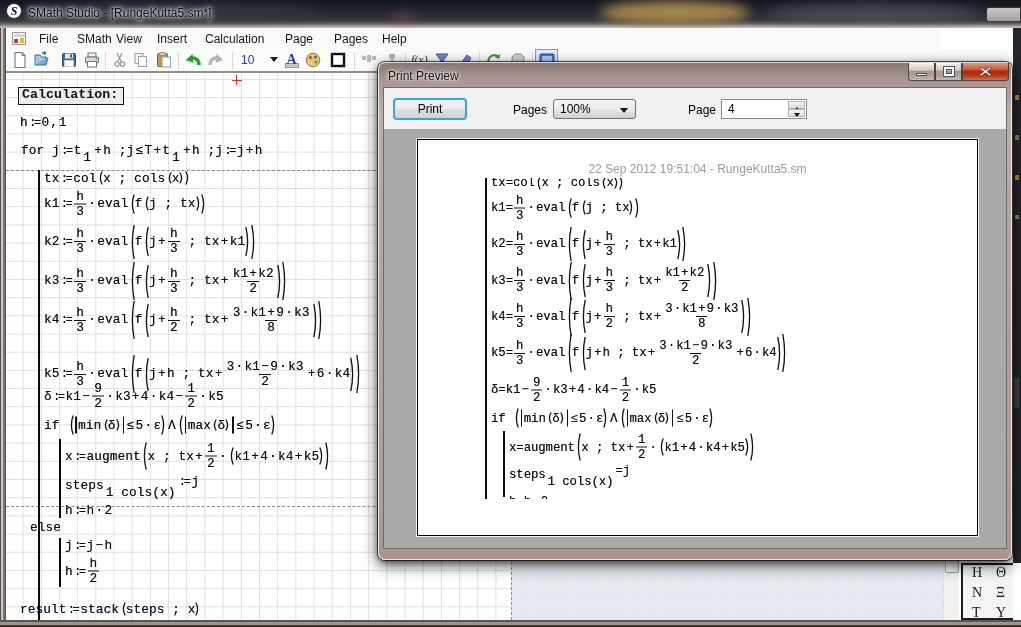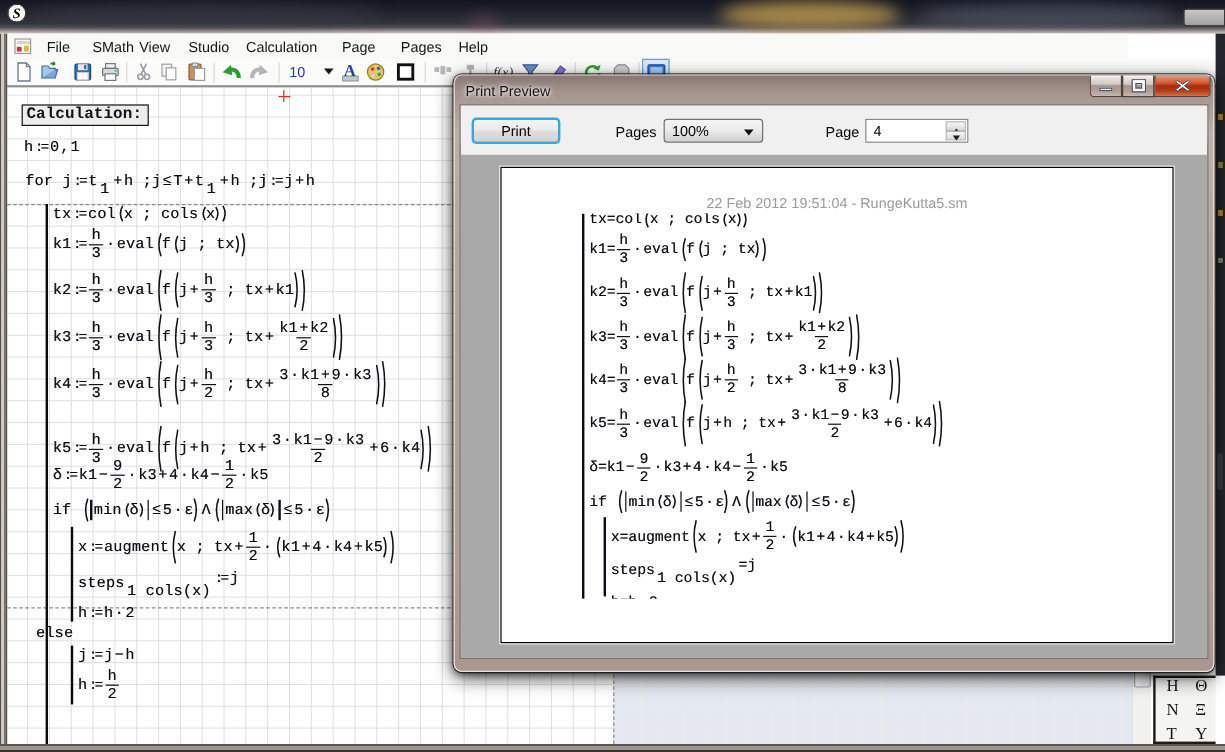--- a/index.html
+++ b/index.html
@@ -91,26 +91,27 @@
 </style></head>
 <body>
 <div id="scr">
     <div id="titlebar">
       <div class="tb-blob" style="left:600px;top:1px;width:150px;height:23px;background:#b3924e;opacity:.9"></div>
       <div class="tb-blob" style="left:390px;top:14px;width:26px;height:10px;background:#a05a78;opacity:.45"></div>
       <div class="tb-blob" style="left:765px;top:3px;width:215px;height:20px;background:#5d6476;opacity:.55"></div>
       <div class="tb-blob" style="left:20px;top:2px;width:300px;height:20px;background:#3c4049;opacity:.55"></div>
     </div>
     <div id="title-ico">S</div>
+    <div id="title-txt">SMath Studio - [RungeKutta5.sm*]</div>
     <div id="mainbtns"></div>
     <div id="menubar">
       <div class="mi" style="left:33px">File</div>
       <div class="mi" style="left:71px">SMath</div>
       <div class="mi" style="left:110px">View</div>
-      <div class="mi" style="left:151px">Studio</div>
+      <div class="mi" style="left:151px">Insert</div>
       <div class="mi" style="left:199px">Calculation</div>
       <div class="mi" style="left:279px">Page</div>
       <div class="mi" style="left:328px">Pages</div>
       <div class="mi" style="left:376px">Help</div>
       <div class="abs" style="left:6px;top:4px;width:14px;height:13px;border:1px solid #9a9a9a;background:#fff">
         <div class="abs" style="left:1px;top:1px;width:11px;height:3px;background:#d8d4cf"></div>
         <div class="abs" style="left:1px;top:6px;width:4px;height:4px;background:#c33"></div>
         <div class="abs" style="left:7px;top:5px;width:4px;height:5px;background:#e2b83c"></div>
       </div>
     </div>
@@ -316,20 +317,25 @@
         </svg><span>k1<i class="o">+</i>4<i class="o">·</i>k4<i class="o">+</i>k5</span><svg class="pp ppr" width="5" height="19" viewBox="0 0 5 19">
           <path d="M0.8 1 Q4.4 9.5 0.8 18" fill="none" stroke="#101018" stroke-width="1.3"></path>
         </svg><svg class="pp ppr" width="5" height="29" viewBox="0 0 5 29">
           <path d="M0.8 1 Q4.4 14.5 0.8 28" fill="none" stroke="#101018" stroke-width="1.3"></path>
         </svg></div>
       <div class="m" style="left:59px;top:412.5px"><span>steps</span><span class="sb">1 cols(x)</span><span class="sup"><i class="a">:=</i>j</span></div>
       <div class="m" style="left:59px;top:438px"><span>h<i class="a">:=</i>h<i class="o">·</i>2</span></div>
       <div class="m" style="left:24px;top:454.5px"><span>else</span></div>
       <div class="m" style="left:59px;top:472.5px"><span>j<i class="a">:=</i>j<i class="o">−</i>h</span></div>
       <div class="m" style="left:59px;top:498px"><span>h<i class="a">:=</i></span><span class="fr"><span class="nu">h</span><span class="de">2</span></span></div>
+      <div class="m" style="left:14px;top:536px"><span>result<i class="a">:=</i>stack</span><svg class="pp ppl" width="5" height="15" viewBox="0 0 5 15">
+          <path d="M4.2 1 Q0.6 7.5 4.2 14" fill="none" stroke="#101018" stroke-width="1.3"></path>
+        </svg><span>steps ; x</span><svg class="pp ppr" width="5" height="15" viewBox="0 0 5 15">
+          <path d="M0.8 1 Q4.4 7.5 0.8 14" fill="none" stroke="#101018" stroke-width="1.3"></path>
+        </svg></div>
     </div>
     <div id="lborder"></div>
     <div id="rsliver">
       <div class="abs" style="left:2px;top:67px;width:4px;height:5px;background:#b8862c"></div>
       <div class="abs" style="left:2px;top:107px;width:4px;height:5px;background:#9a7a3a"></div>
       <div class="abs" style="left:2px;top:147px;width:4px;height:5px;background:#b8862c"></div>
       <div class="abs" style="left:2px;top:187px;width:4px;height:4px;background:#8a8a60"></div>
       <div class="abs" style="left:1px;top:350px;width:5px;height:30px;background:#3a4048"></div>
     </div>
     <div id="bborder"></div>
@@ -358,21 +364,21 @@
               <div class="sb1">
                 <div class="tri-u"></div>
               </div>
               <div class="sb2">
                 <div class="tri-d"></div>
               </div>
             </div></div>
         </div>
         <div id="dlg-pv">
           <div id="page">
-            <div id="pg-head">22 Feb 2012 19:51:04 - RungeKutta5.sm</div>
+            <div id="pg-head">22 Sep 2012 19:51:04 - RungeKutta5.sm</div>
             <div id="pg-math">
               <div class="vbar" style="left:67px;top:0px;height:321px;width:1.6px"></div>
               <div class="vbar" style="left:85.3px;top:253px;height:66px;width:1.6px"></div>
               <div class="m" style="left:73px;top:4.5px"><span>tx=col</span><svg class="pp ppl" width="5" height="15" viewBox="0 0 5 15">
                   <path d="M4.2 1 Q0.6 7.5 4.2 14" fill="none" stroke="#101018" stroke-width="1.3"></path>
                 </svg><span>x ; cols</span><svg class="pp ppl" width="5" height="13" viewBox="0 0 5 13">
                   <path d="M4.2 1 Q0.6 6.5 4.2 12" fill="none" stroke="#101018" stroke-width="1.3"></path>
                 </svg><span>x</span><svg class="pp ppr" width="5" height="13" viewBox="0 0 5 13">
                   <path d="M0.8 1 Q4.4 6.5 0.8 12" fill="none" stroke="#101018" stroke-width="1.3"></path>
                 </svg><svg class="pp ppr" width="5" height="15" viewBox="0 0 5 15">

